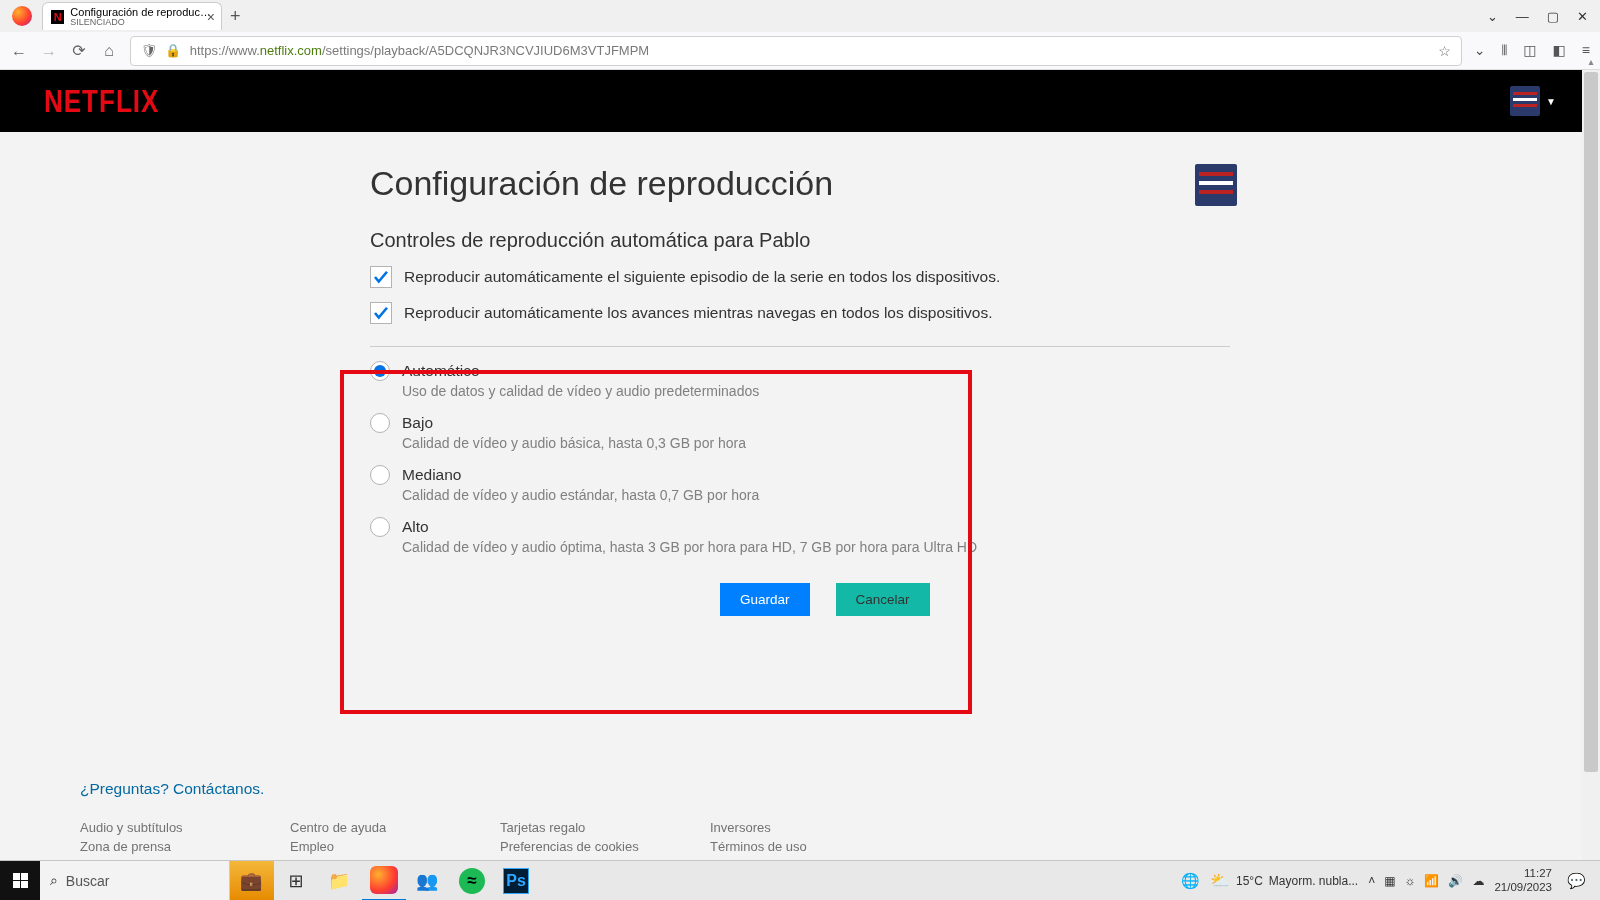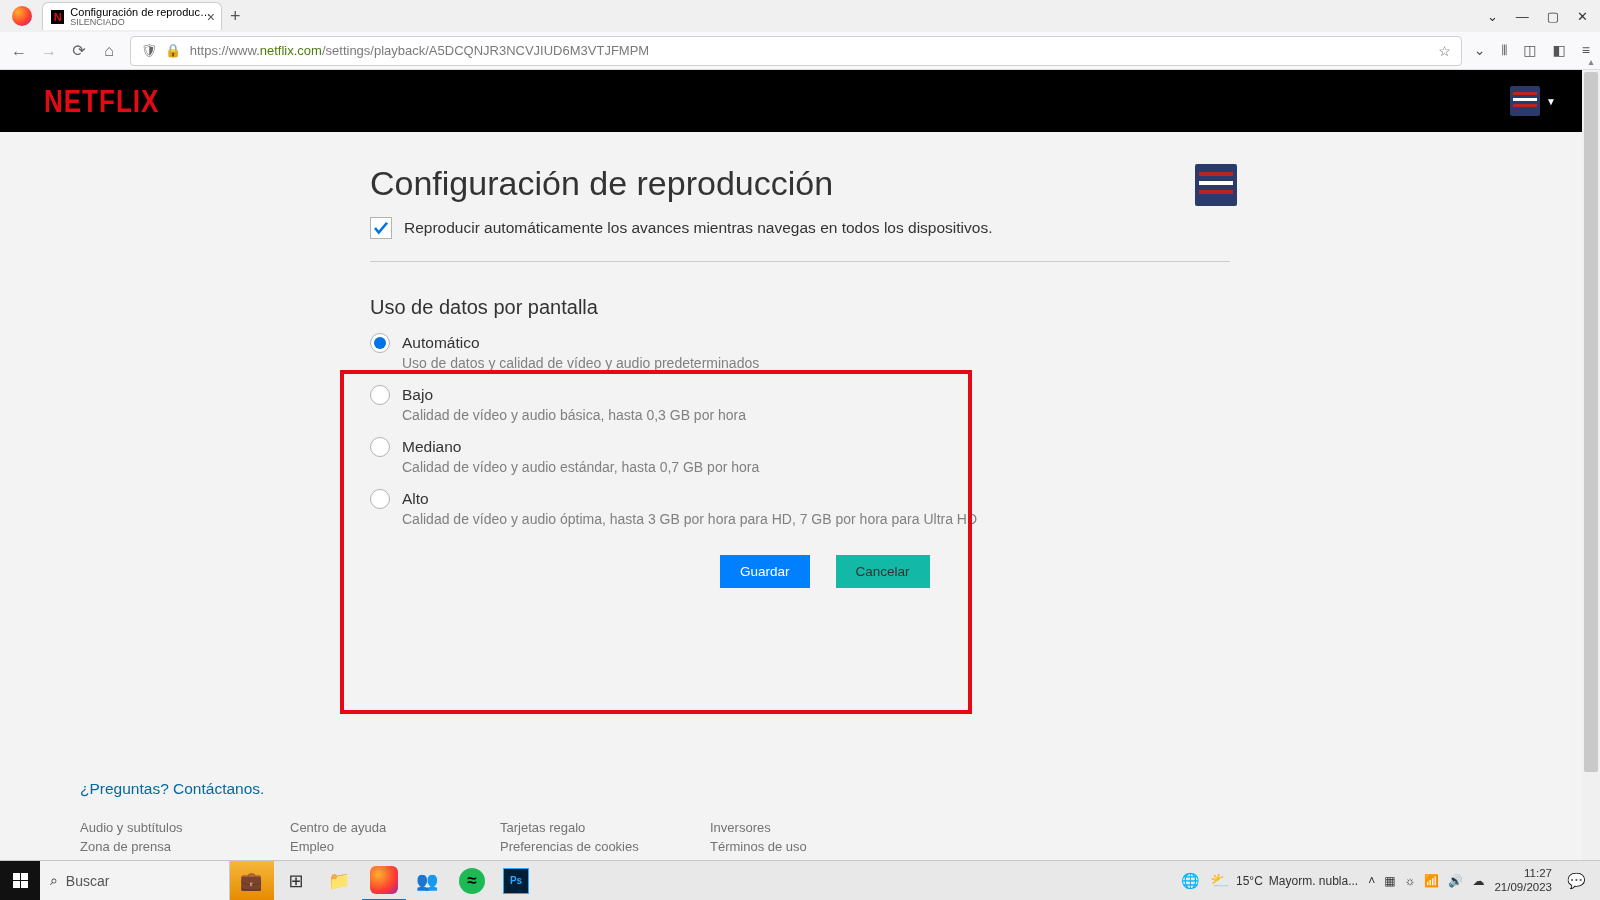--- a/index.html
+++ b/index.html
@@ -91,21 +91,21 @@
 .tb-search .mag { color: #333; }
 .tb-apps { display: flex; align-items: center; height: 40px; }
 .tb-app { width: 44px; height: 40px; display: flex; align-items: center; justify-content: center; cursor: pointer; font-size: 18px; }
 .tb-app.brief { background: linear-gradient(#f5b73a,#e68a00); color: #6b3e00; position: relative; }
 .tb-app.ffox { background: radial-gradient(circle at 30% 30%, #ffb02e, #ff3b30 60%, #9c27b0); border-radius: 6px; width: 28px; height: 28px; margin: 0 8px; }
 .tb-app.ffox-wrap { width: 44px; display:flex; align-items:center; justify-content:center; border-bottom: 2px solid #0078d7; }
 .tb-app.folder { color: #f5b73a; }
 .tb-app.teams { color: #5059c9; }
 .tb-app.spotify { width: 26px; height: 26px; background: #1db954; border-radius: 50%; margin: 0 9px; position: relative; }
 .tb-app.spotify::after { content: "≈"; color: #000; position: absolute; inset: 0; display:flex; align-items:center; justify-content:center; font-size: 17px; font-weight: bold; }
-.tb-app.ps { width: 26px; height: 26px; background: #001e36; color: #31a8ff; font-size: 10px; font-weight: bold; margin: 12px 9px; display:flex; align-items:center; justify-content:center; border: 1px solid #31a8ff; }
+.tb-app.ps { width: 26px; height: 26px; background: #001e36; color: #31a8ff; font-size: 16px; font-weight: bold; margin: 12px 9px; display:flex; align-items:center; justify-content:center; border: 1px solid #31a8ff; }
 .tb-right { margin-left: auto; display: flex; align-items: center; gap: 10px; padding-right: 8px; color: #333; font-size: 12px; }
 .tb-weather { display: flex; align-items: center; gap: 6px; cursor: pointer; }
 .tb-weather .wicon { font-size: 16px; }
 .tb-tray { display: flex; align-items: center; gap: 9px; }
 .tb-clock { text-align: right; line-height: 1.15; font-size: 11.5px; }
 .tb-notif { width: 30px; text-align: center; font-size: 15px; cursor: pointer; }
 .taskview { color: #333; }
 </style>
 </head>
 <body>
@@ -156,33 +156,41 @@
         <span class="s2"></span>
       </div>
     <span class="caret">▼</span>
   </div>
 </div>
 
 <div class="page">
   <div class="container">
     <h1 class="h1">Configuración de reproducción</h1>
 
+    <h2 class="h2">Controles de reproducción automática para Pablo</h2>
 
     <div class="chk-row">
       <div class="chkbox">
         <svg viewBox="0 0 24 24">
             <path d="M4 12 L9 18 L20 5" stroke="#0073e6" stroke-width="3.5" fill="none"></path>
           </svg>
       </div>
+      <span class="chk-label">Reproducir automáticamente el siguiente episodio de la serie en todos los dispositivos.</span>
+    </div>
+    <div class="chk-row">
+      <div class="chkbox">
+        <svg viewBox="0 0 24 24">
+            <path d="M4 12 L9 18 L20 5" stroke="#0073e6" stroke-width="3.5" fill="none"></path>
+          </svg>
+      </div>
       <span class="chk-label">Reproducir automáticamente los avances mientras navegas en todos los dispositivos.</span>
     </div>
 
     <hr class="hr" style="width:860px;">
 
-    <h2 class="h3">Uso de datos por pantalla</h2>
 
     <div class="radio-row">
       <div class="radio-head">
         <div class="radio sel"></div>
         <span class="radio-title">Automático</span>
       </div>
       <div class="radio-desc">Uso de datos y calidad de vídeo y audio predeterminados</div>
     </div>
     <div class="radio-row">
       <div class="radio-head">

